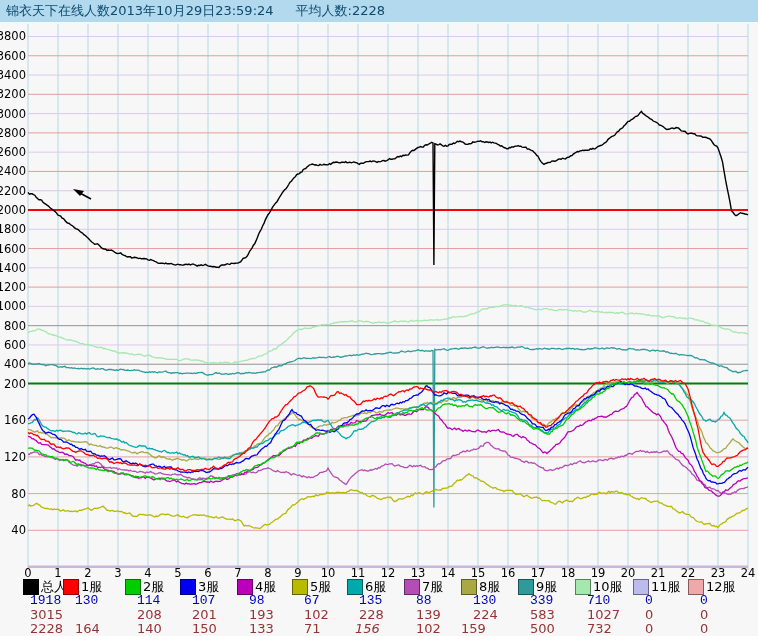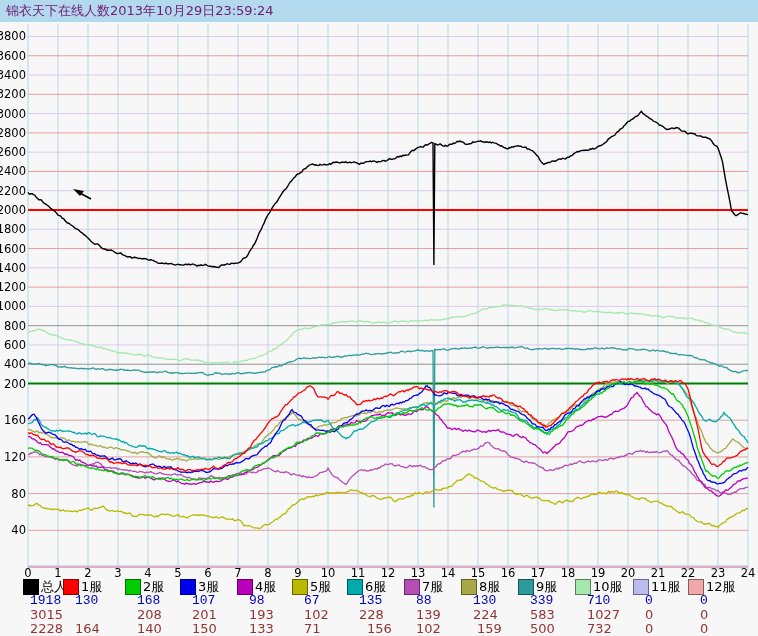--- a/index.html
+++ b/index.html
@@ -1,36 +1,37 @@
 <!DOCTYPE html>
 <html><head>
 <meta charset="utf-8">
 <style>
   html,body{margin:0;padding:0;}
   body{width:758px;height:636px;position:relative;background:#f7f7f7;
        font-family:"DejaVu Sans","Liberation Sans",sans-serif;overflow:hidden;}
   #title-bar{position:absolute;left:0;top:0;width:758px;height:22px;background:#b3d9ef;
-       display:flex;align-items:center;font-size:13px;color:#701a75;white-space:pre;}
+       display:flex;align-items:center;font-size:13px;color:#0c4a6e;white-space:pre;}
   #title-bar span{padding-left:6px;}
   #title-bar .avg{padding-left:22px;}
   #plot{position:absolute;left:0;top:0;width:758px;height:636px;}
   #legend{position:absolute;left:0;top:576px;width:758px;height:60px;font-size:13px;}
   .lg-entry{position:absolute;top:0;}
   .lg-swatch{position:absolute;top:3px;width:14px;height:14px;border:1px solid rgba(0,0,0,.45);}
   .lg-name{position:absolute;left:18px;top:2px;color:#000;white-space:nowrap;}
   .lg-val{position:absolute;white-space:nowrap;}
   .lg-v0{color:#0000bb;top:17px;font-family:Liberation Mono, monospace;}
   .lg-v1{color:#943434;top:31px;}
   .lg-v2{color:#943434;top:45px;}
 </style>
 </head>
 <body>
 
 <div id="title-bar">
   <span>锦衣天下在线人数2013年10月29日23:59:24</span>
+  <span class="avg">平均人数:2228</span>
 </div>
 
 <svg id="plot" xmlns="http://www.w3.org/2000/svg">
     <line x1="28" y1="24" x2="28" y2="570" stroke="#b5d9e6" stroke-width="1"></line>
     <line x1="58" y1="24" x2="58" y2="570" stroke="#b5d9e6" stroke-width="1"></line>
     <line x1="88" y1="24" x2="88" y2="570" stroke="#b5d9e6" stroke-width="1"></line>
     <line x1="118" y1="24" x2="118" y2="570" stroke="#b5d9e6" stroke-width="1"></line>
     <line x1="148" y1="24" x2="148" y2="570" stroke="#b5d9e6" stroke-width="1"></line>
     <line x1="178" y1="24" x2="178" y2="570" stroke="#b5d9e6" stroke-width="1"></line>
     <line x1="208" y1="24" x2="208" y2="570" stroke="#b5d9e6" stroke-width="1"></line>
@@ -152,21 +153,21 @@
     <div class="lg-entry" style="left: 63px;">
       <span class="lg-swatch" style="background: rgb(255, 0, 0);"></span>
       <span class="lg-name">1服</span>
       <span class="lg-val lg-v0" style="left: 12px;">130</span>
       <span class="lg-val lg-v1" style="left: 12px; margin-top: 36px;">240</span>
       <span class="lg-val lg-v2" style="left: 12px;">164</span>
     </div>
     <div class="lg-entry" style="left: 125px;">
       <span class="lg-swatch" style="background: rgb(0, 204, 0);"></span>
       <span class="lg-name">2服</span>
-      <span class="lg-val lg-v0" style="left: 12px;">168</span>
+      <span class="lg-val lg-v0" style="left: 12px;">114</span>
       <span class="lg-val lg-v1" style="left: 12px;">208</span>
       <span class="lg-val lg-v2" style="left: 12px;">140</span>
     </div>
     <div class="lg-entry" style="left: 180px;">
       <span class="lg-swatch" style="background: rgb(0, 0, 238);"></span>
       <span class="lg-name">3服</span>
       <span class="lg-val lg-v0" style="left: 12px;">107</span>
       <span class="lg-val lg-v1" style="left: 12px;">201</span>
       <span class="lg-val lg-v2" style="left: 12px;">150</span>
     </div>
@@ -182,35 +183,35 @@
       <span class="lg-name">5服</span>
       <span class="lg-val lg-v0" style="left: 12px;">67</span>
       <span class="lg-val lg-v1" style="left: 12px;">102</span>
       <span class="lg-val lg-v2" style="left: 12px;">71</span>
     </div>
     <div class="lg-entry" style="left: 347px;">
       <span class="lg-swatch" style="background: rgb(0, 170, 170);"></span>
       <span class="lg-name">6服</span>
       <span class="lg-val lg-v0" style="left: 12px;">135</span>
       <span class="lg-val lg-v1" style="left: 12px;">228</span>
-      <span class="lg-val lg-v2" style="left: 20px;">156</span>
+      <span class="lg-val lg-v2" style="left: 8px; font-style: italic;">156</span>
     </div>
     <div class="lg-entry" style="left: 404px;">
       <span class="lg-swatch" style="background: rgb(180, 78, 180);"></span>
       <span class="lg-name">7服</span>
       <span class="lg-val lg-v0" style="left: 12px;">88</span>
       <span class="lg-val lg-v1" style="left: 12px;">139</span>
       <span class="lg-val lg-v2" style="left: 12px;">102</span>
     </div>
     <div class="lg-entry" style="left: 461px;">
       <span class="lg-swatch" style="background: rgb(168, 168, 68);"></span>
       <span class="lg-name">8服</span>
       <span class="lg-val lg-v0" style="left: 12px;">130</span>
       <span class="lg-val lg-v1" style="left: 12px;">224</span>
-      <span class="lg-val lg-v2" style="left: 16px;">159</span>
+      <span class="lg-val lg-v2" style="left: 0;">159</span>
     </div>
     <div class="lg-entry" style="left: 518px;">
       <span class="lg-swatch" style="background: rgb(46, 154, 154);"></span>
       <span class="lg-name">9服</span>
       <span class="lg-val lg-v0" style="left: 12px;">339</span>
       <span class="lg-val lg-v1" style="left: 12px;">583</span>
       <span class="lg-val lg-v2" style="left: 12px;">500</span>
     </div>
     <div class="lg-entry" style="left: 575px;">
       <span class="lg-swatch" style="background: rgb(165, 232, 173);"></span>

